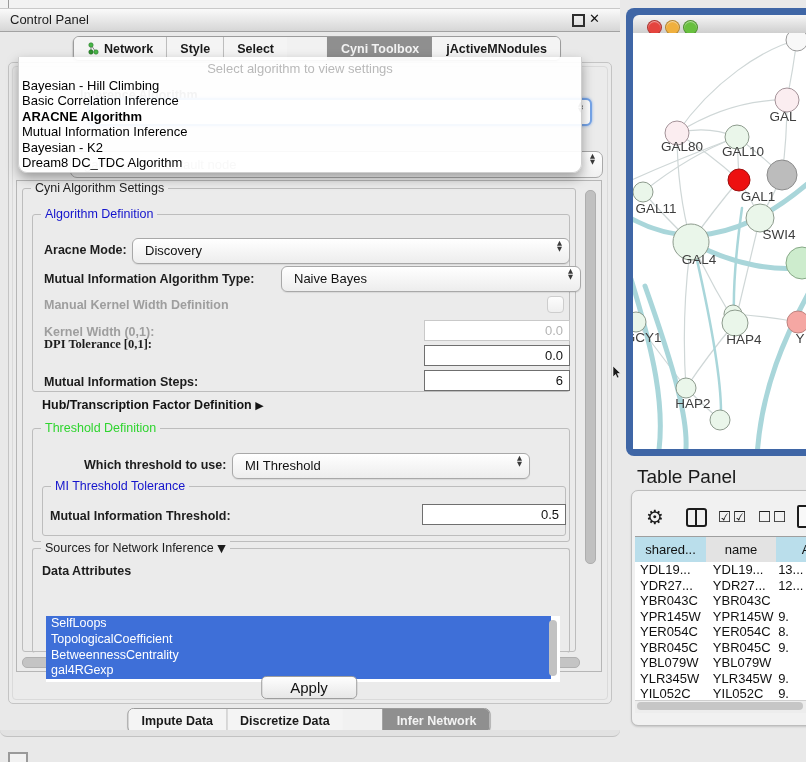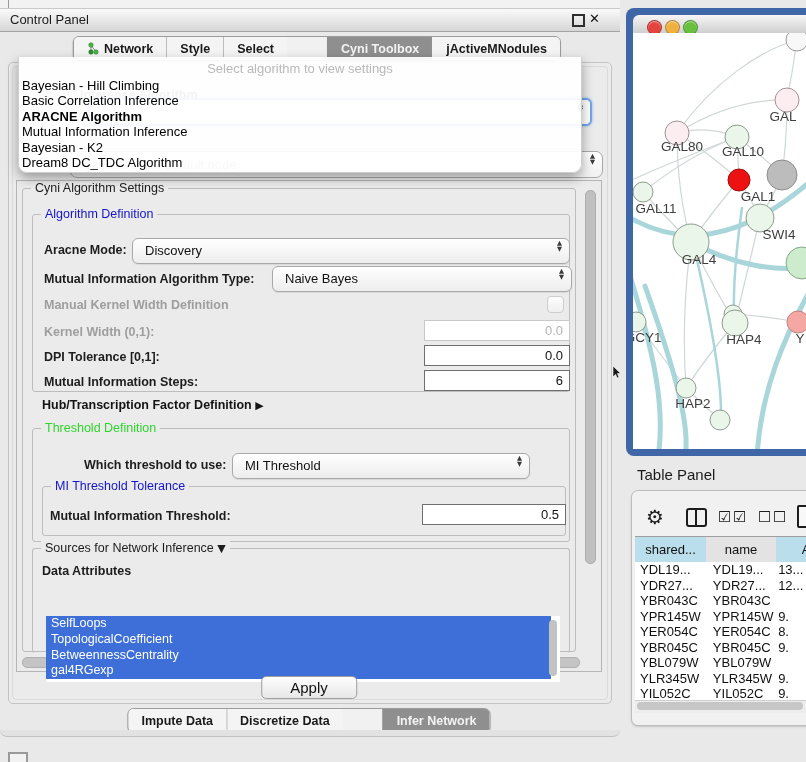--- a/index.html
+++ b/index.html
@@ -80,21 +80,21 @@
   
   .netwin{left:626px;top:8px;width:186px;height:448px;background:#3f66a6;border-radius:8px 0 0 8px;}
   .net-titlebar{left:633px;top:15px;width:173px;height:18px;background:linear-gradient(#f6f6f6,#cfcfcf);
                 border-radius:6px 0 0 0;border-bottom:1px solid #a8a8a8;}
   .light{position:absolute;top:5px;width:13px;height:13px;border-radius:50%;box-shadow:inset 0 1px 1px rgba(255,255,255,.55);}
   .net-canvas{left:633px;top:33px;width:173px;height:416px;background:#fff;}
 
   .cursor{left:612px;top:366px;z-index:20;}
 
   
-  .tp-title{left:637px;top:466px;font-size:15px;color:#1a1a1a;}
+  .tp-title{left:637px;top:466px;font-size:19px;color:#1a1a1a;}
   .tablewin{left:631px;top:490px;width:181px;height:234px;background:#f1f1f1;border:1px solid #bdbdbd;
             border-radius:7px 0 0 7px;box-shadow:0 1px 2px rgba(0,0,0,.15);}
   .tb-icon{position:absolute;color:#1b1b1b;font-family:"DejaVu Sans",sans-serif;}
   .gear{left:646px;top:505px;font-size:20px;}
   .colicon{left:686px;top:508px;width:17px;height:15px;border:2px solid #1c1c1c;border-radius:3px;}
   .colicon:before{content:"";position:absolute;left:7px;top:0;width:2px;height:15px;background:#1c1c1c;}
   .chk{font-size:15px;}
   .pageicon{left:797px;top:505px;width:14px;height:19px;border:2px solid #1c1c1c;border-radius:2px;background:#f8f8f8;}
   .thead-cell{position:absolute;top:536px;height:25px;border-top:1px solid #9f9f9f;border-bottom:1px solid #9f9f9f;
               border-right:1px solid #9f9f9f;font-size:13px;color:#111;text-align:center;line-height:25px;}
@@ -191,32 +191,32 @@
   </div>
   <span class="flabel" style="left:44px;top:243px;">Aracne Mode:</span>
   <div class="combo" style="left:132px;top:238px;width:424px;height:24px;">
     <span>Discovery</span>
     <span class="spin">
         <span>▲</span>
         <span>▼</span>
       </span>
   </div>
   <span class="flabel" style="left:44px;top:272px;">Mutual Information Algorithm Type:</span>
-  <div class="combo" style="left:272px;top:266px;width:286px;height:24px;">
+  <div class="combo" style="left:281px;top:266px;width:286px;height:24px;">
     <span>Naive Bayes</span>
     <span class="spin">
         <span>▲</span>
         <span>▼</span>
       </span>
   </div>
   <span class="flabel dis" style="left:44px;top:298px;">Manual Kernel Width Definition</span>
   <span class="cbox" style="left:547px;top:296px;"></span>
   <span class="flabel dis" style="left:44px;top:325px;">Kernel Width (0,1):</span>
   <div class="tfield dis" style="left:424px;top:320px;width:132px;height:19px;">0.0</div>
-  <span class="flabel" style="left:44px;top:350px;">DPI Tolerance [0,1]:</span>
+  <span class="flabel" style="left:44px;top:337px;font-family:Liberation Serif, serif;">DPI Tolerance [0,1]:</span>
   <div class="tfield" style="left:424px;top:345px;width:132px;height:19px;">0.0</div>
   <span class="flabel" style="left:44px;top:375px;">Mutual Information Steps:</span>
   <div class="tfield" style="left:424px;top:370px;width:132px;height:19px;">6</div>
 
   <div class="hubrow" style="left:42px;top:398px;">
     <span>Hub/Transcription Factor Definition</span>
     <span class="tri">▶</span>
   </div>
 
   <div class="fieldset" style="left:32px;top:428px;width:536px;height:112px;">

